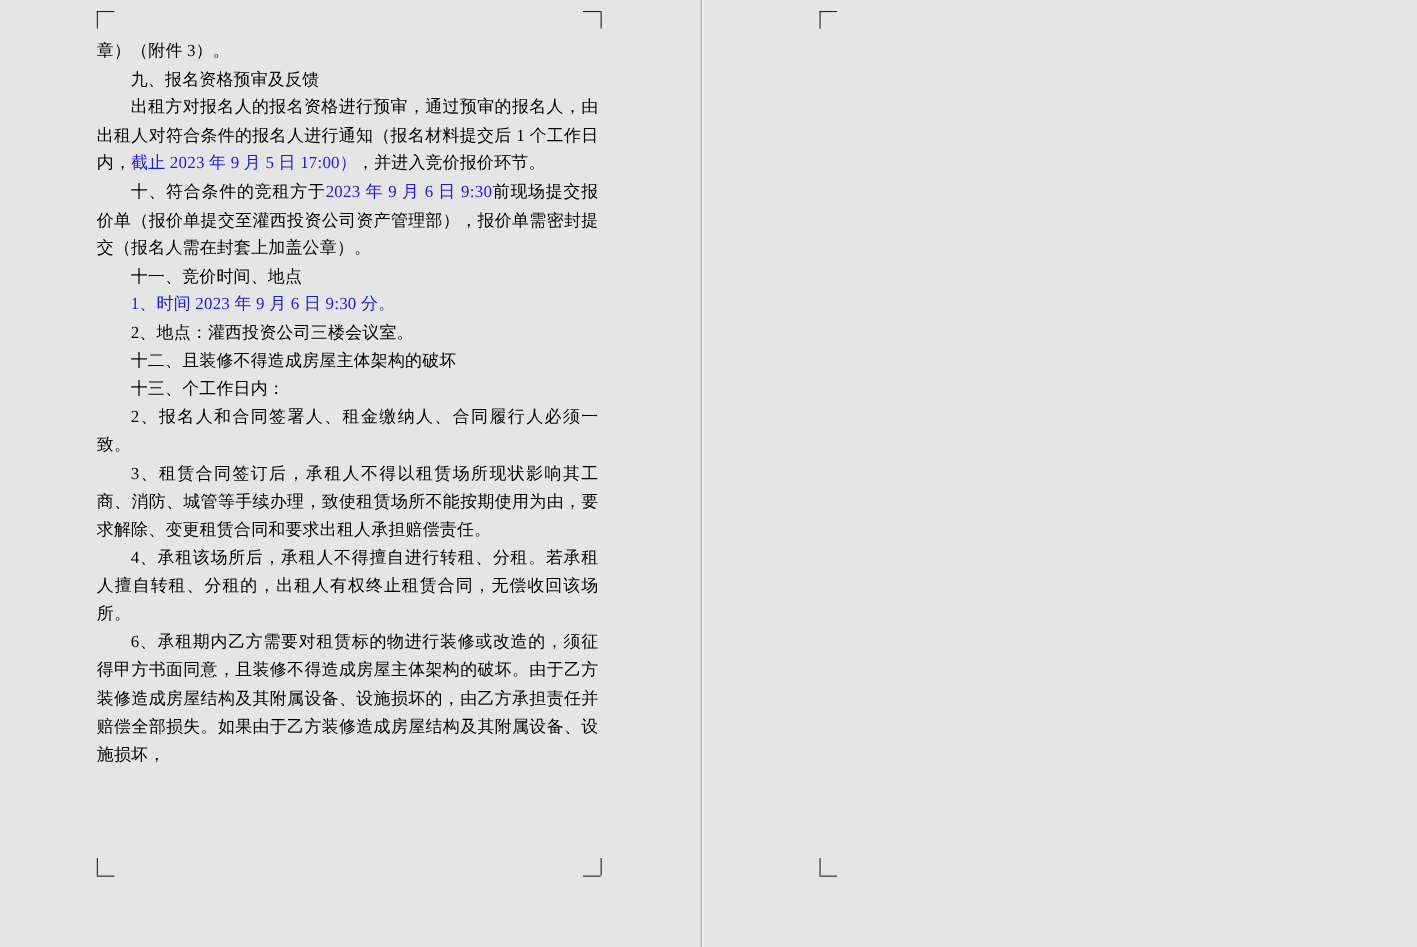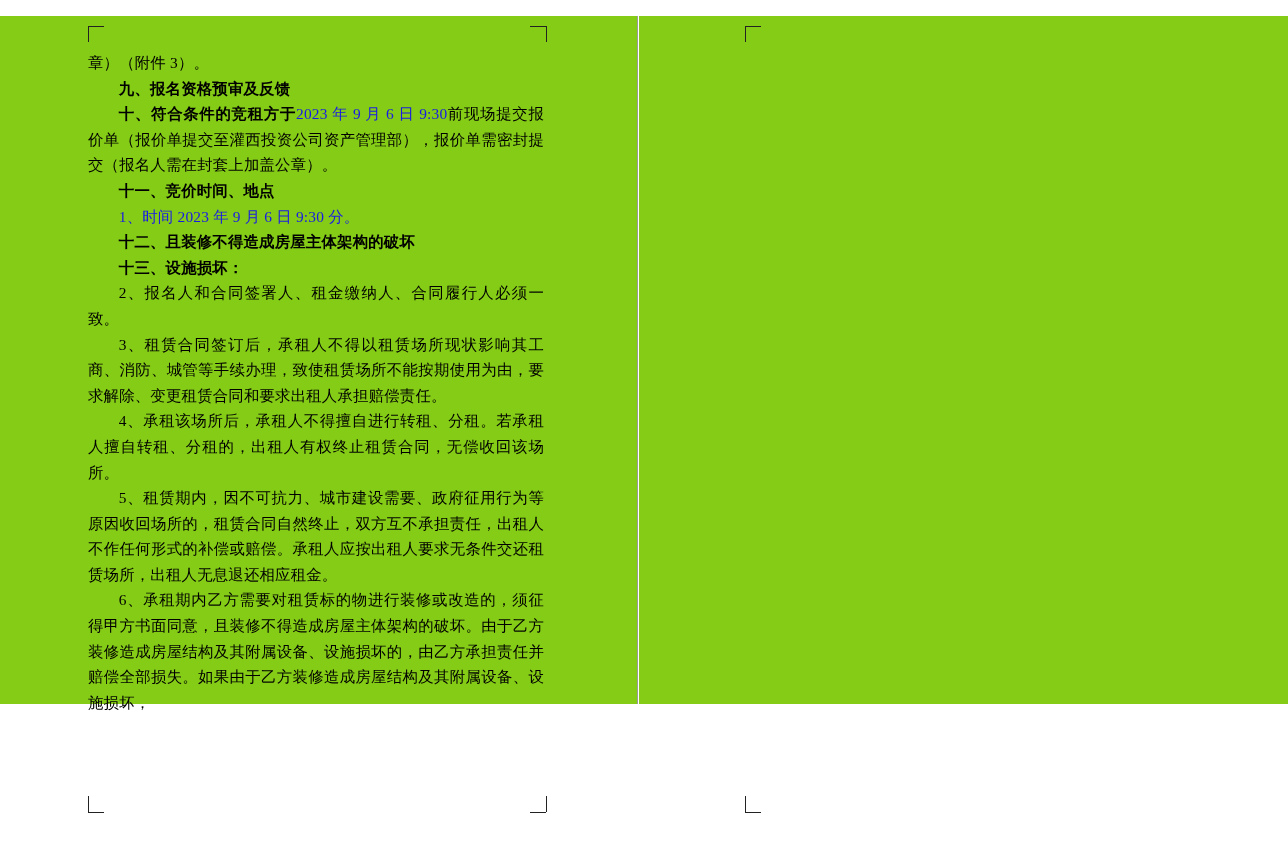--- a/index.html
+++ b/index.html
@@ -10,23 +10,23 @@
   body {
     width: 1288px;
     height: 861px;
     font-family: "Liberation Serif", "DejaVu Serif", serif;
     color: #000;
     position: relative;
     overflow: hidden;
   }
   .page {
     position: absolute;
-    top: 16px;
-    background: #84cc16;
-    height: 688px;
+    top: 0;
+    background: #e5e5e5;
+    height: 861px;
     box-sizing: border-box;
   }
   #page-left {
     left: 0;
     width: 638px;
     border-right: 1px solid #9a9a9a;
   }
   #page-right {
     left: 639px;
     width: 649px;
@@ -48,21 +48,21 @@
     left: 88px;
     top: 34px;
     width: 456px;
   }
   p {
     margin: 0;
     text-indent: 0;
   }
   p.ind { text-indent: 2em; }
   .blue { color: #1a1ae6; }
-  .bold { font-weight: bold; }
+  .bold { font-weight: normal; }
   .boldline { font-weight: bold; text-decoration: underline; }
 </style>
 </head>
 <body>
 
 <div class="page" id="page-left">
 
   <div class="cmark" style="left:88px;top:10px;">
     <div class="v" style="left:0;top:0;height:16px;"></div>
     <div class="h" style="left:0;top:0;width:16px;"></div>
@@ -76,29 +76,30 @@
     <div class="h" style="left:0;top:16px;width:16px;"></div>
   </div>
   <div class="cmark" style="left:530px;top:780px;">
     <div class="v" style="left:16px;top:0;height:16px;"></div>
     <div class="h" style="left:0;top:16px;width:16px;"></div>
   </div>
 
   <div class="content" id="left-content">
       <p><span>章）（附件 3）。</span></p>
       <p class="ind"><span class="bold">九、报名资格预审及反馈</span></p>
+      <p class="ind"><span>出租方对报名人的报名资格进行预审，通过预审的报名人，由出租人对符合条件的报名人进行通知（报名材料提交后 1 个工作日内，</span><span class="bold blue">截止</span><span class="blue"> 2023 年 9 月 5 日 17:00）</span><span>，并进入竞价报价环节。</span></p>
       <p class="ind"><span class="bold">十、符合条件的竞租方于</span><span class="blue">2023 年 9 月 6 日 9:30</span><span>前现场提交报价单（报价单提交至灌西投资公司资产管理部），报价单需密封提交（报名人需在封套上加盖公章）。</span></p>
       <p class="ind"><span class="bold">十一、竞价时间、地点</span></p>
       <p class="ind"><span class="blue">1、时间 2023 年 9 月 6 日 9:30 分。</span></p>
+      <p class="ind"><span>2、地点：灌西投资公司三楼会议室。</span></p>
       <p class="ind"><span class="bold">十二、且装修不得造成房屋主体架构的破坏</span></p>
-      <p class="ind"><span class="bold">十三、设施损坏：</span></p>
+      <p class="ind"><span class="bold">十三、个工作日内：</span></p>
       <p class="ind"><span>2、报名人和合同签署人、租金缴纳人、合同履行人必须一致。</span></p>
       <p class="ind"><span>3、租赁合同签订后，承租人不得以租赁场所现状影响其工商、消防、城管等手续办理，致使租赁场所不能按期使用为由，要求解除、变更租赁合同和要求出租人承担赔偿责任。</span></p>
       <p class="ind"><span>4、承租该场所后，承租人不得擅自进行转租、分租。若承租人擅自转租、分租的，出租人有权终止租赁合同，无偿收回该场所。</span></p>
-      <p class="ind"><span>5、租赁期内，因不可抗力、城市建设需要、政府征用行为等原因收回场所的，租赁合同自然终止，双方互不承担责任，出租人不作任何形式的补偿或赔偿。承租人应按出租人要求无条件交还租赁场所，出租人无息退还相应租金。</span></p>
       <p class="ind"><span>6、承租期内乙方需要对租赁标的物进行装修或改造的，须征得甲方书面同意，且装修不得造成房屋主体架构的破坏。由于乙方装修造成房屋结构及其附属设备、设施损坏的，由乙方承担责任并赔偿全部损失。如果由于乙方装修造成房屋结构及其附属设备、设施损坏，</span></p>
     </div>
 </div>
 
 <div class="page" id="page-right">
 
   <div class="cmark" style="left:106px;top:10px;">
     <div class="v" style="left:0;top:0;height:16px;"></div>
     <div class="h" style="left:0;top:0;width:16px;"></div>
   </div>

